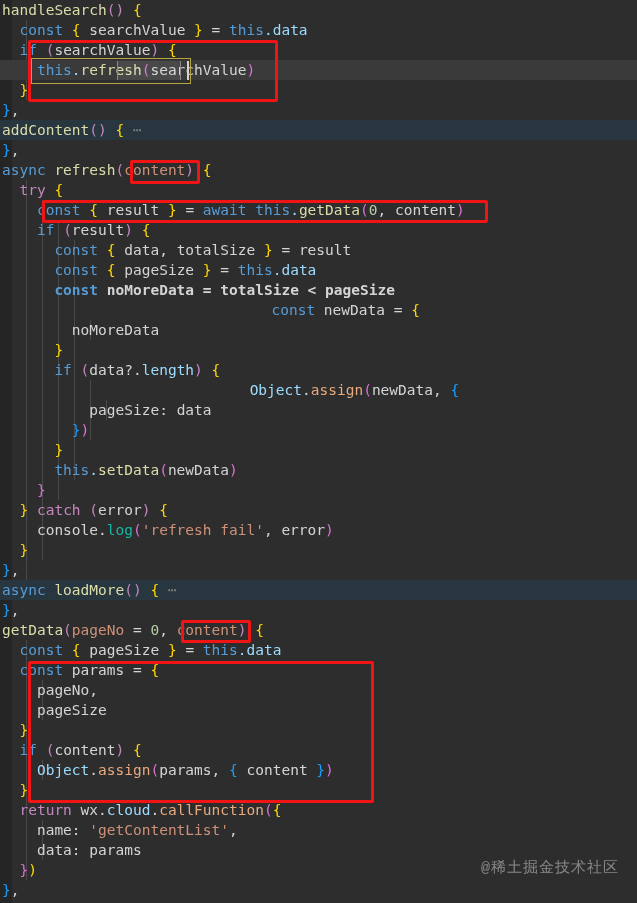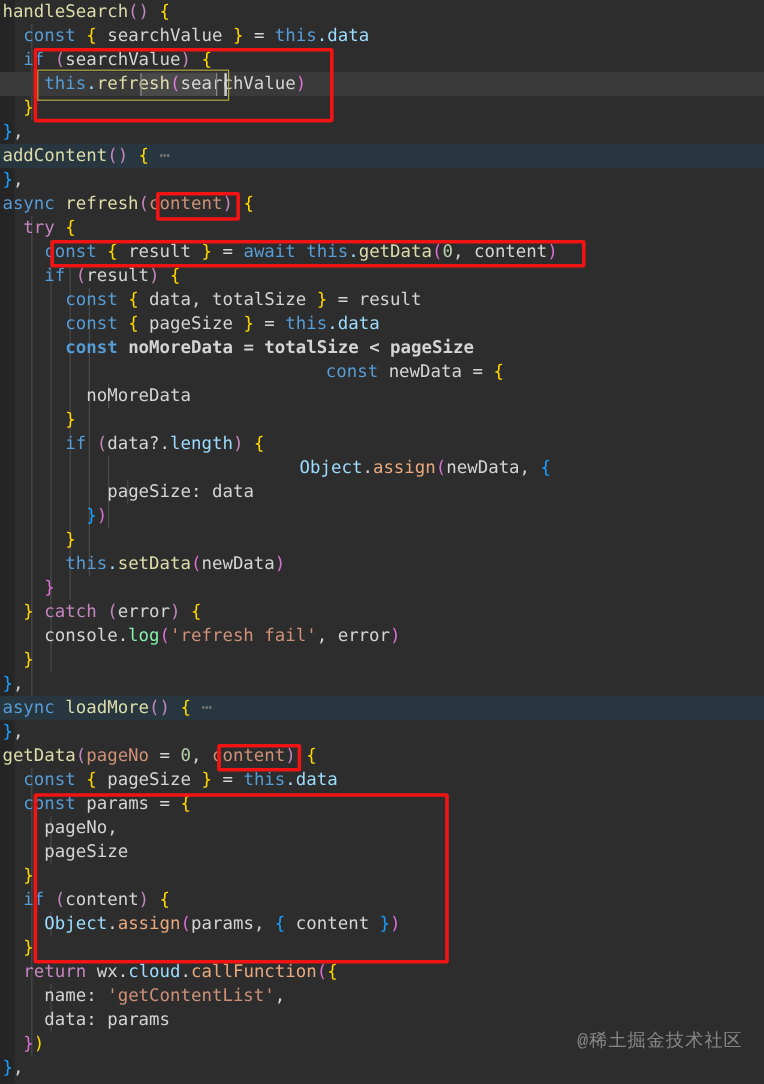--- a/index.html
+++ b/index.html
@@ -201,21 +201,21 @@
     <div class="line" style="top: 420px; position: absolute; left: 0px; right: 0px;" title="        })">        <span class="br3">}</span><span class="br2">)</span></div>
 
     <div class="line" style="top: 440px; position: absolute; left: 0px; right: 0px;" title="      }">      <span class="br1">}</span></div>
 
     <div class="line" style="top: 460px; position: absolute; left: 0px; right: 0px;" title="      this.setData(newData)">      <span class="this">this</span><span class="prop">.</span><span class="fn">setData</span><span class="br2">(</span><span class="var">newData</span><span class="br2">)</span></div>
 
     <div class="line" style="top: 480px; position: absolute; left: 0px; right: 0px;" title="    }">    <span class="br2">}</span></div>
 
     <div class="line" style="top: 500px; position: absolute; left: 0px; right: 0px;" title="  } catch (error) {">  <span class="br1">}</span> <span class="ret">catch</span> <span class="par">(</span><span class="var">error</span><span class="par">)</span> <span class="br1">{</span></div>
 
-    <div class="line" style="top: 520px; position: absolute; left: 0px; right: 0px;" title="    console.log('refresh fail', error)">    <span class="var">console</span><span class="op">.</span><span class="fn" style="color:#86efac;">log</span><span class="br2">(</span><span class="str">'refresh fail'</span><span class="op">,</span> <span class="var">error</span><span class="br2">)</span></div>
+    <div class="line" style="top: 520px; position: absolute; left: 0px; right: 0px;" title="    console.log('refresh fail', error)">    <span class="var">console</span><span class="op">.</span><span class="fn" style="color:#14b8a6;">log</span><span class="br2">(</span><span class="str">'refresh fail'</span><span class="op">,</span> <span class="var">error</span><span class="br2">)</span></div>
 
     <div class="line" style="top: 540px; position: absolute; left: 0px; right: 0px;" title="  }">  <span class="br1">}</span></div>
 
     <div class="line" style="top: 560px; position: absolute; left: 0px; right: 0px;" title="},"><span class="br3">}</span><span class="op">,</span></div>
 
     <div class="line sel" style="top: 580px; position: absolute; left: 0px; right: 0px;" title="async loadMore() { ⋯"><span class="kw">async</span> <span class="fn">loadMore</span><span class="par">()</span> <span class="br1">{</span> <span class="fold">⋯</span></div>
 
     <div class="line" style="top: 600px; position: absolute; left: 0px; right: 0px;" title="},"><span class="br3">}</span><span class="op">,</span></div>
 
     <div class="line" style="top: 620px; position: absolute; left: 0px; right: 0px;" title="getData(pageNo = 0, content) {"><span class="fn">getData</span><span class="par">(</span><span class="param">pageNo</span> <span class="op">=</span> <span class="num">0</span><span class="op">,</span> <span class="param">content</span><span class="par">)</span> <span class="br1">{</span></div>

